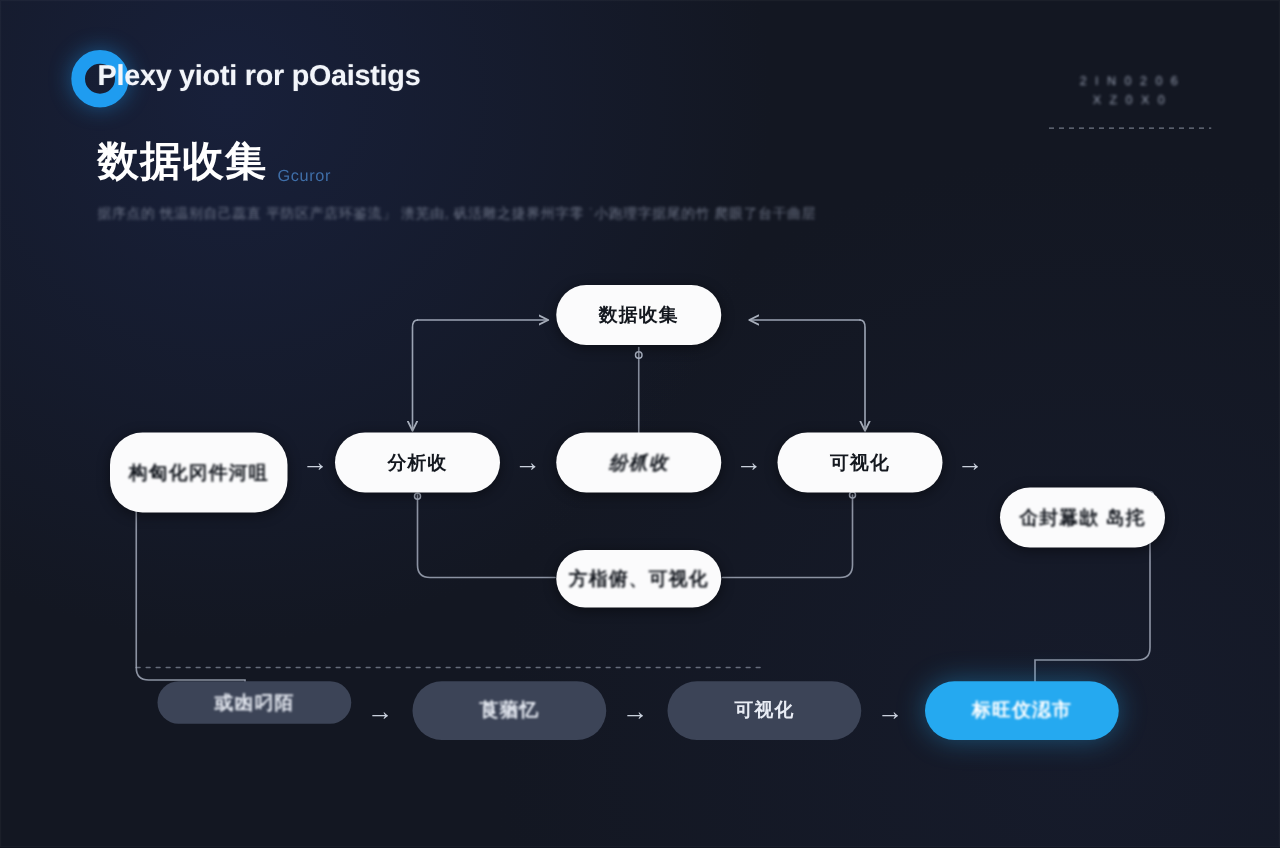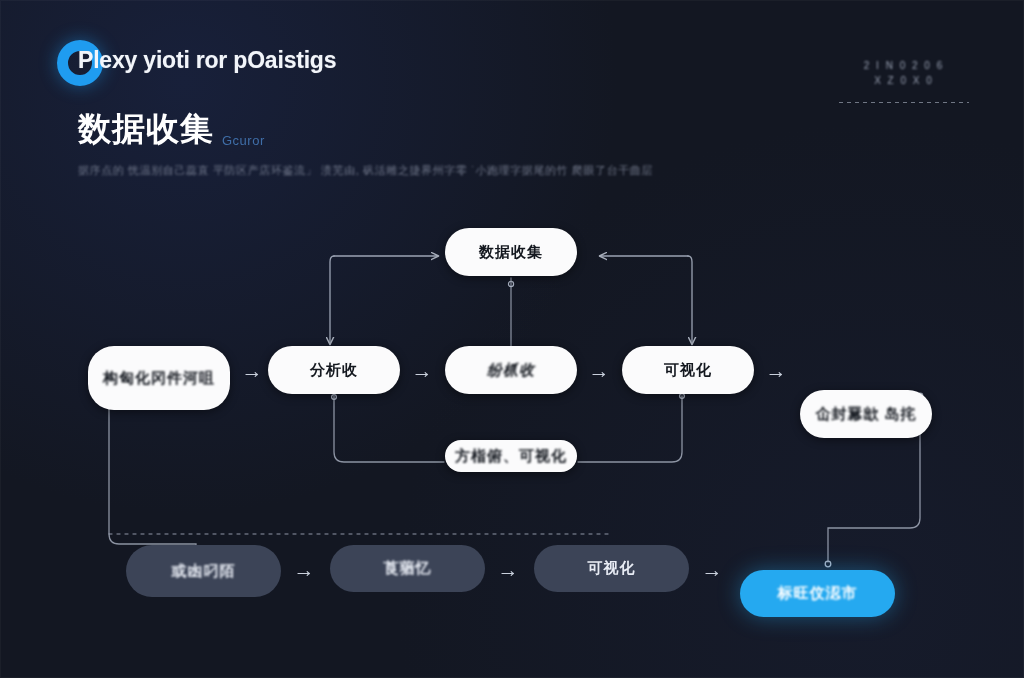--- a/index.html
+++ b/index.html
@@ -200,43 +200,43 @@
       <span class="label sharp">可视化</span>
     </div>
     <div class="arrow" style="left:760px; top:158px; width:32px; height:24px;">
       <span>→</span>
     </div>
 
     <div class="node light" style="left:800px; top:146px; width:132px; height:48px;margin-top:44px;">
       <span class="label">仚封羃欪 岛挓</span>
     </div>
 
-    <div class="node light" style="left:445px; top:240px; width:132px; height:32px;">
+    <div class="node light" style="left:445px; top:240px; width:132px; height:46px;">
       <span class="label">方栺俯、可视化</span>
     </div>
 
-    <div class="node dark" style="left:126px; top:345px; width:155px; height:52px;">
+    <div class="node dark" style="left:126px; top:345px; width:155px; height:34px;">
       <span class="label">或凼叼陌</span>
     </div>
     <div class="arrow" style="left:288px; top:357px; width:32px; height:24px;">
       <span>→</span>
     </div>
 
     <div class="node dark" style="left:330px; top:345px; width:155px; height:47px;">
       <span class="label">莨蕕忆</span>
     </div>
     <div class="arrow" style="left:492px; top:357px; width:32px; height:24px;">
       <span>→</span>
     </div>
 
     <div class="node dark" style="left:534px; top:345px; width:155px; height:47px;">
       <span class="label sharp">可视化</span>
     </div>
     <div class="arrow" style="left:696px; top:357px; width:32px; height:24px;">
       <span>→</span>
     </div>
 
-    <div class="node accent" style="left:740px; top:345px; width:155px; height:47px;margin-top:25px;">
+    <div class="node accent" style="left:740px; top:345px; width:155px; height:47px;">
       <span class="label">标旺伩涊市</span>
     </div>
 
   </div>
 </div>
 
 </body></html>

